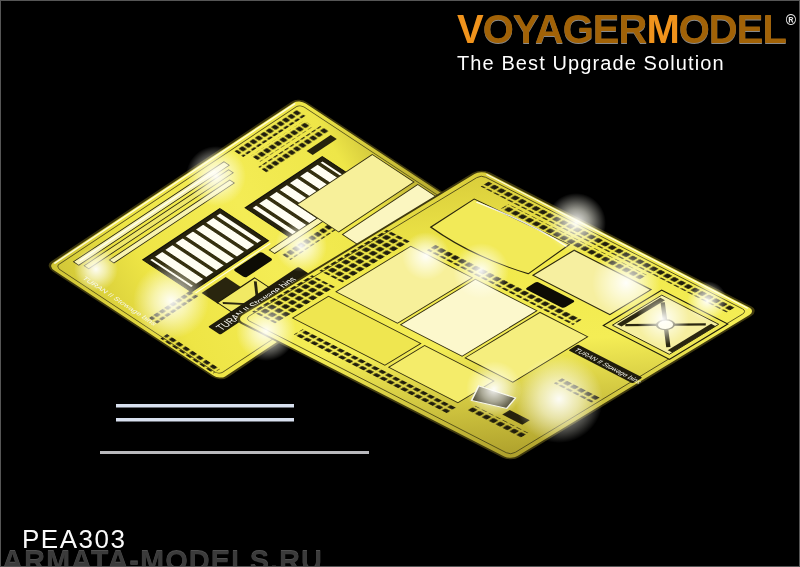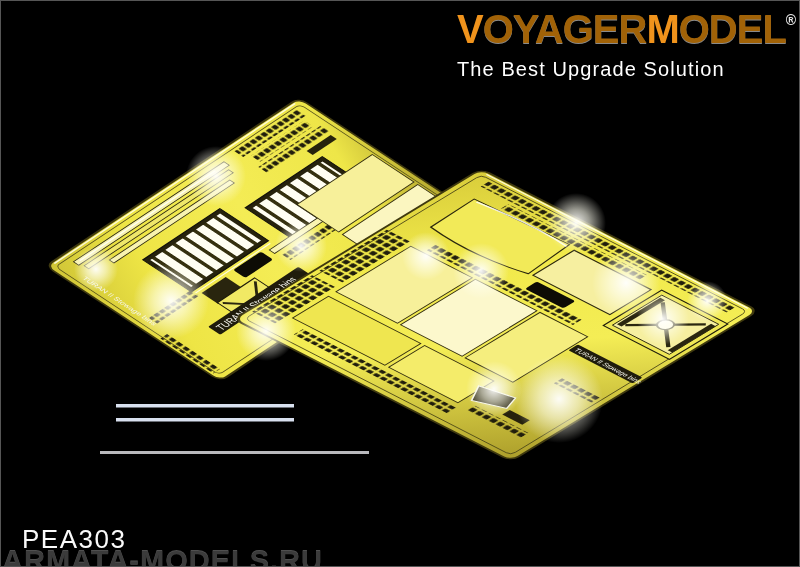--- a/index.html
+++ b/index.html
@@ -12,21 +12,21 @@
   .logo-block{position:absolute;left:456px;top:8px;width:336px;line-height:1;}
   .brand-line{
     font-weight:bold;font-size:40px;letter-spacing:-1px;white-space:nowrap;
     font-family:"Liberation Sans",sans-serif;
   }
   .seg{display:inline;}
   .seg.orange{color:#f0931c;}
   .seg.silver{color:#a16207;text-shadow:0 1px 0 #8a8a8a;}
   .reg{color:#e8e8e8;font-size:14px;font-weight:bold;vertical-align:18px;letter-spacing:0;}
   .tagline{
-    margin-top:10px;color:#ffffff;font-size:20px;letter-spacing:1.1px;
+    margin-top:4px;color:#ffffff;font-size:20px;letter-spacing:1.1px;
     white-space:nowrap;font-weight:normal;
   }
   
   
   .product-code{
     position:absolute;left:21px;top:523px;color:#fafafa;font-size:26px;
     letter-spacing:1.5px;font-weight:normal;
   }
   
   .watermark{

